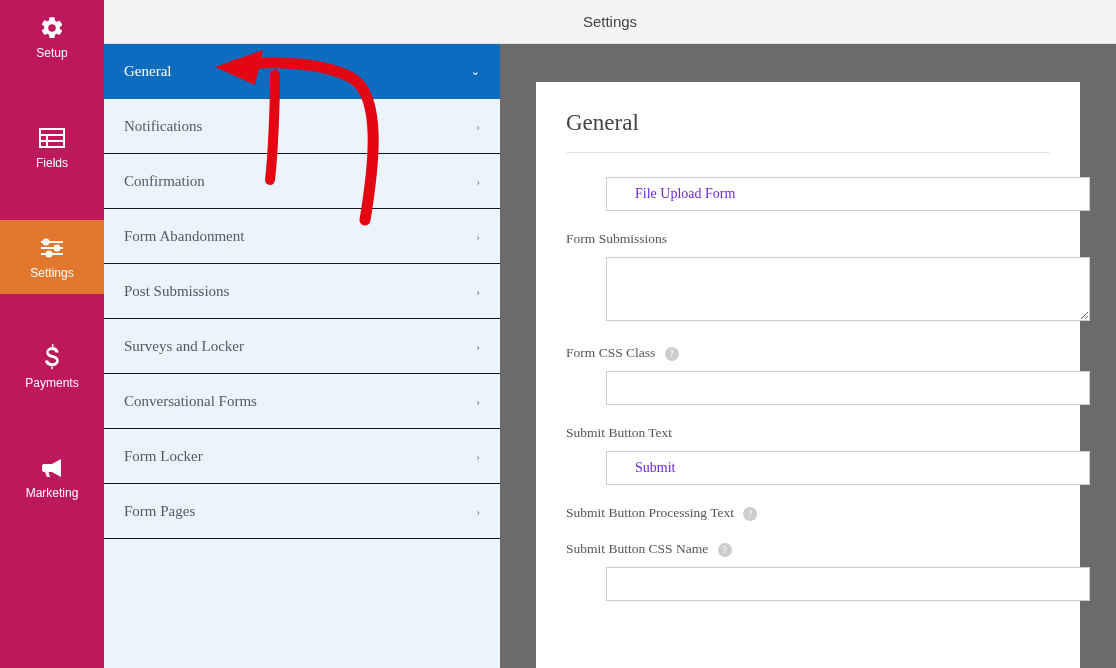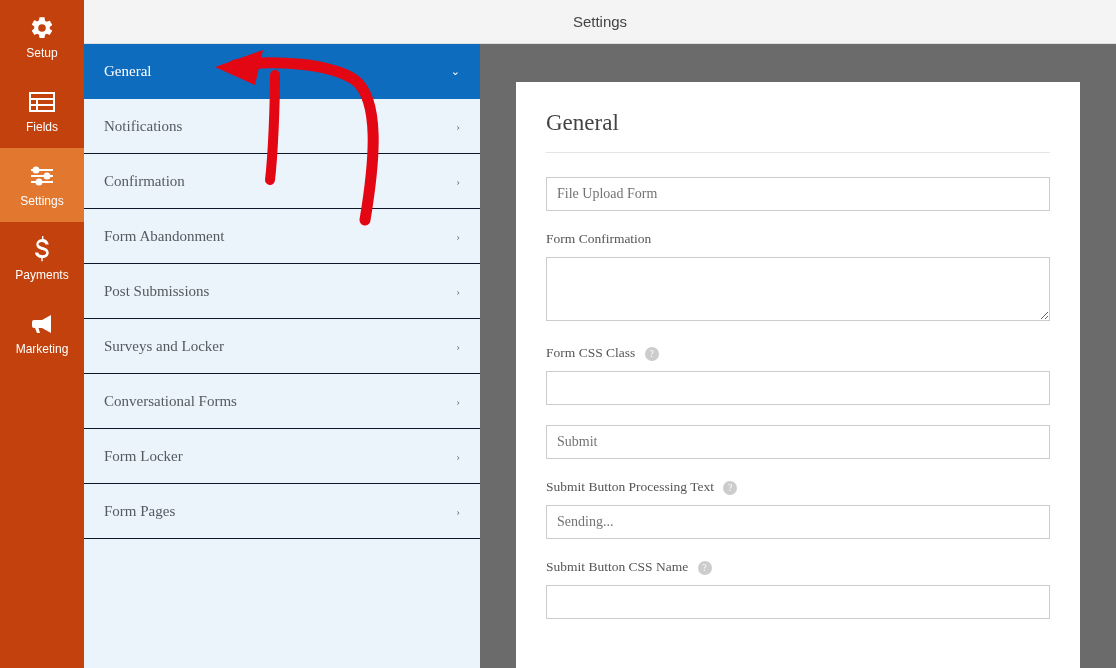--- a/index.html
+++ b/index.html
@@ -7,25 +7,26 @@
   font-family: "Segoe UI", -apple-system, Arial, sans-serif;
   width: 1116px;
   height: 668px;
   overflow: hidden;
   background: #f1f1f1;
   display: flex;
 }
 
 
 .vnav {
-  width: 84px;
-  background: #c2410c;
+  width: 104px;
+  background: #be185d;
   display: flex;
   flex-direction: column;
   flex-shrink: 0;
+  gap: 36px;
 }
 .vnav-item {
   height: 74px;
   display: flex;
   flex-direction: column;
   align-items: center;
   justify-content: center;
   color: #fff;
   cursor: pointer;
   gap: 4px;
@@ -115,24 +116,25 @@
 .field { margin-bottom: 20px; }
 .field-label {
   display: block;
   font-size: 13.5px;
   color: #555;
   margin-bottom: 10px;
 }
 .field input, .field textarea {
   width: 100%;
   border: 1px solid #ccc;
-  padding: 8px 10px;
+  padding: 8px 28px;
   font-size: 14px;
-  color: #737373;
+  color: #6d28d9;
   font-family: inherit;
+  margin-left: 40px;
 }
 .field textarea { height: 64px; resize: both; }
 .help-dot {
   display: inline-block;
   width: 14px;
   height: 14px;
   border-radius: 50%;
   background: #ccc;
   color: #fff;
   font-size: 10px;
@@ -251,42 +253,42 @@
 
     <div class="panel-wrap">
       <div class="panel">
         <h1>General</h1>
 
         <div class="field">
           <input type="text" value="File Upload Form" style="">
         </div>
 
         <div class="field">
-          <label class="field-label">Form Confirmation</label>
+          <label class="field-label">Form Submissions</label>
           <textarea style=""></textarea>
         </div>
 
         <div class="field">
           <label class="field-label">
             <span>Form CSS Class</span>
             <span class="help-dot">?</span>
           </label>
           <input type="text" value="" style="">
         </div>
 
         <div class="field">
+          <label class="field-label">Submit Button Text</label>
           <input type="text" value="Submit" style="">
         </div>
 
         <div class="field">
           <label class="field-label">
             <span>Submit Button Processing Text</span>
             <span class="help-dot">?</span>
           </label>
-          <input type="text" value="Sending..." style="">
         </div>
 
         <div class="field">
           <label class="field-label">
             <span>Submit Button CSS Name</span>
             <span class="help-dot">?</span>
           </label>
           <input type="text" value="" style="">
         </div>
 

